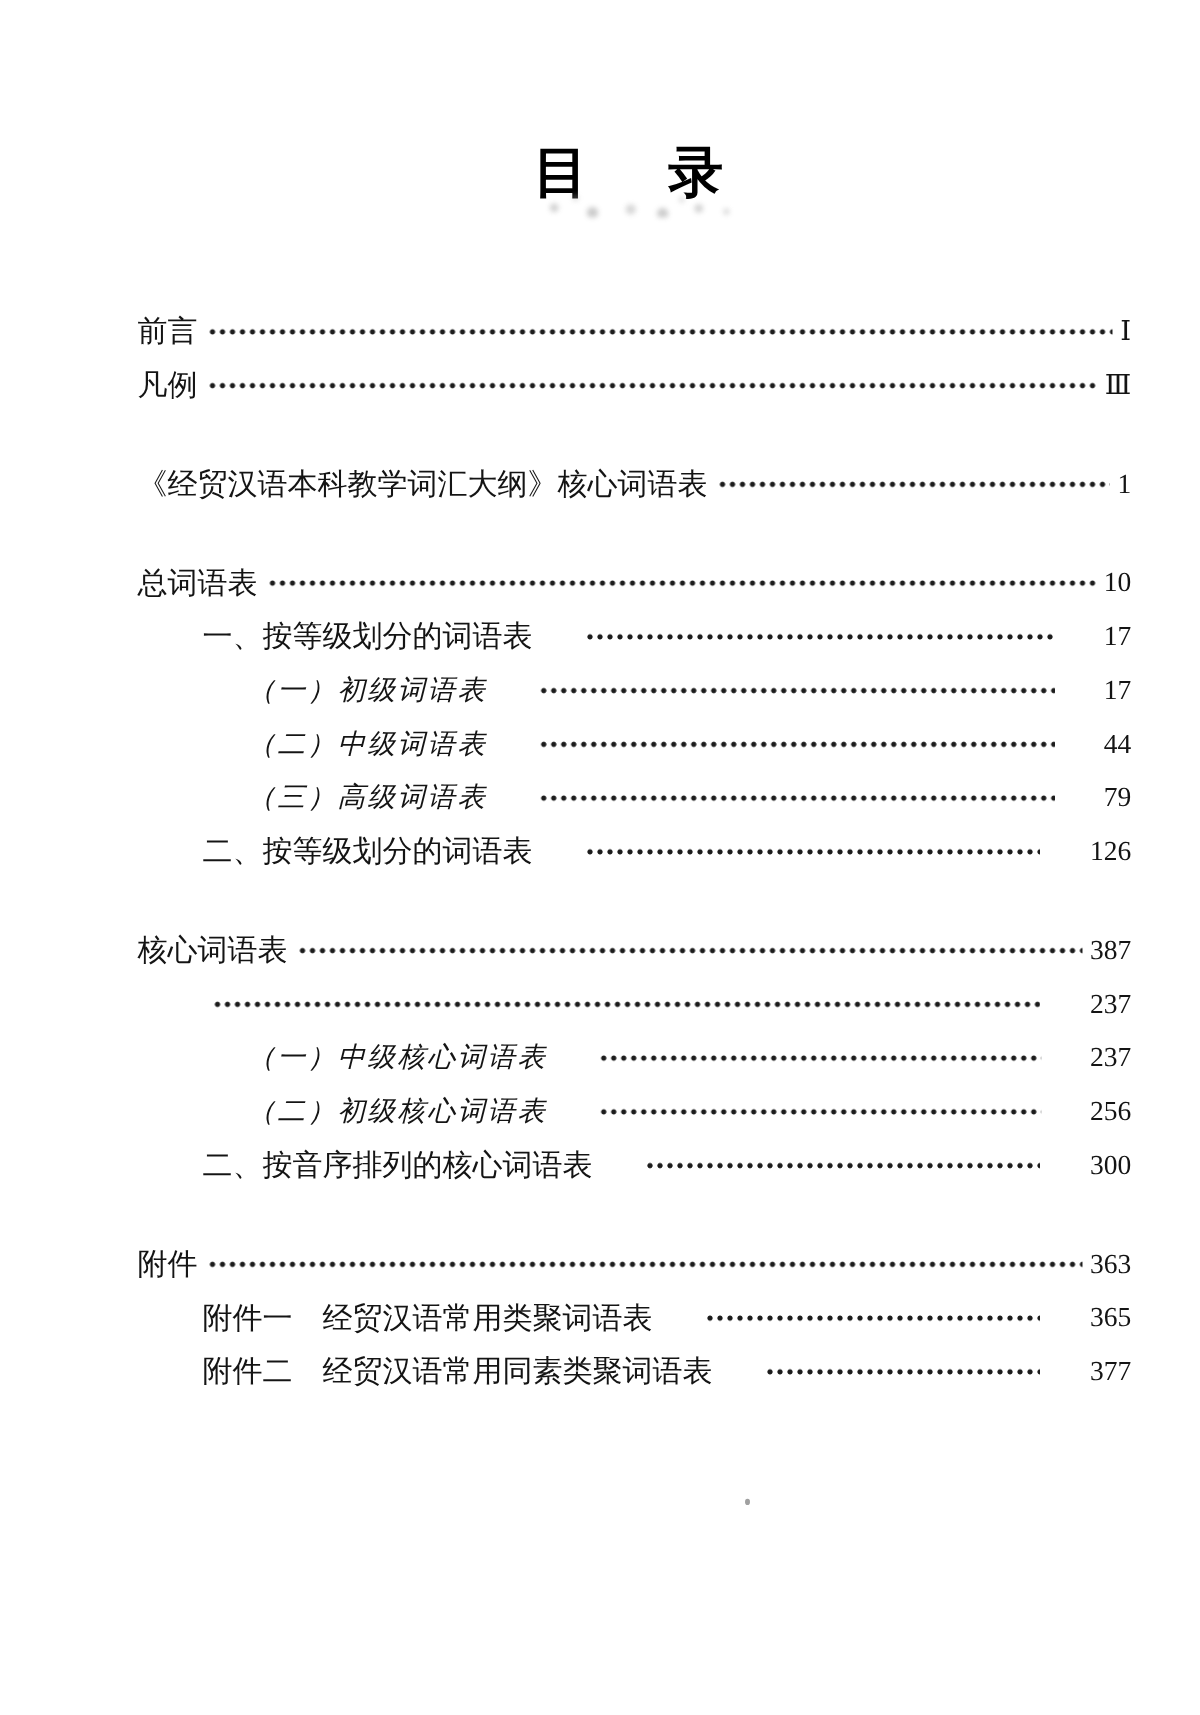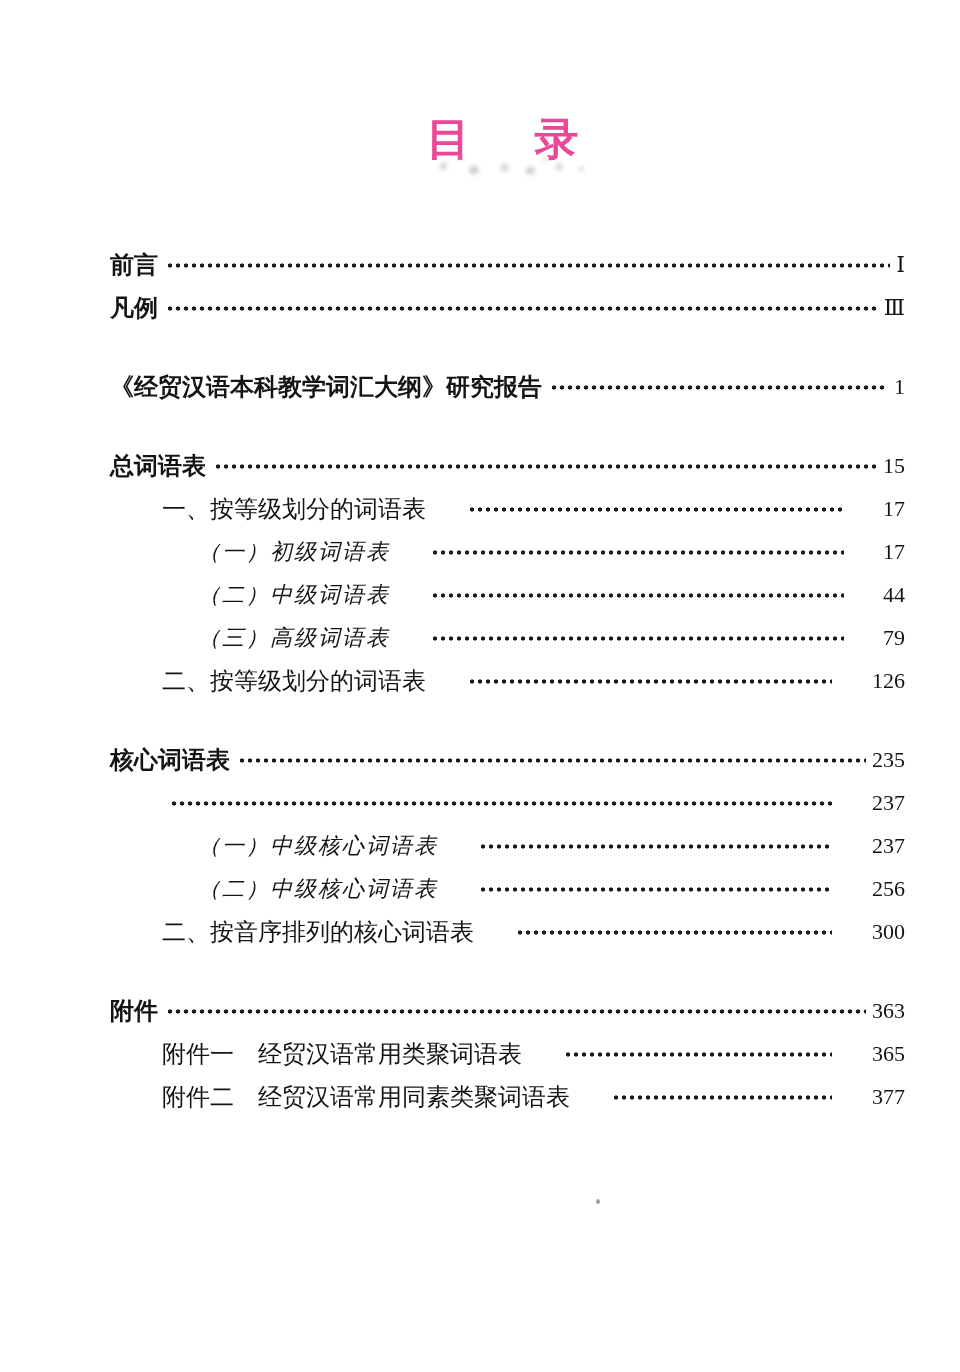--- a/index.html
+++ b/index.html
@@ -24,21 +24,21 @@
     left: 110px;
     width: 795px;
     text-align: center;
   }
   .doc-title {
     margin: 0;
     font-size: 44px;
     line-height: 50px;
     font-weight: 700;
     letter-spacing: 10px;
-    color: #ec4899;
+    color: #000000;
     font-family: "Liberation Sans", "DejaVu Sans", sans-serif;
   }
   
   .smudge {
     position: absolute;
     left: 50%;
     top: 34px;
     width: 170px;
     height: 26px;
     transform: translateX(-50%);
@@ -69,21 +69,21 @@
     font-size: 24px;
     white-space: nowrap;
   }
   .row.gap { margin-top: 36px; }
   .row.lv1 { padding-left: 52px; gap: 34px; }
   .row.lv2 { padding-left: 88px; font-size: 22px; gap: 33px; }
   .row.lv2 .label {
     font-style: italic;            
     letter-spacing: 2px;
   }
-  .row.b .label { font-weight: 700; }
+  .row.b .label { font-weight: 400; }
   .label { flex: 0 0 auto; }
   .leader {
     flex: 1 1 auto;
     height: 5px;
     margin: 0 6px 0 8px;
     align-self: center;
     background-image: radial-gradient(circle, #1c1c1c 1.8px, rgba(0,0,0,0) 2.4px);
     background-size: 8px 5px;
     background-repeat: repeat-x;
     background-position: left center;
@@ -122,28 +122,28 @@
     <span class="label">前言</span>
     <span class="leader"></span>
     <span class="pagenum">Ⅰ</span>
   </div>
       <div class="row lv0 b">
     <span class="label">凡例</span>
     <span class="leader"></span>
     <span class="pagenum">Ⅲ</span>
   </div>
       <div class="row lv0 b gap">
-    <span class="label">《经贸汉语本科教学词汇大纲》研究报告</span>
+    <span class="label">《经贸汉语本科教学词汇大纲》核心词语表</span>
     <span class="leader"></span>
     <span class="pagenum">1</span>
   </div>
       <div class="row lv0 b gap">
     <span class="label">总词语表</span>
     <span class="leader"></span>
-    <span class="pagenum">15</span>
+    <span class="pagenum">10</span>
   </div>
       <div class="row lv1">
     <span class="label">一、按等级划分的词语表</span>
     <span class="leader"></span>
     <span class="pagenum">17</span>
   </div>
       <div class="row lv2">
     <span class="label">（一）初级词语表</span>
     <span class="leader"></span>
     <span class="pagenum">17</span>
@@ -159,33 +159,33 @@
     <span class="pagenum">79</span>
   </div>
       <div class="row lv1">
     <span class="label">二、按等级划分的词语表</span>
     <span class="leader"></span>
     <span class="pagenum">126</span>
   </div>
       <div class="row lv0 b gap">
     <span class="label">核心词语表</span>
     <span class="leader"></span>
-    <span class="pagenum">235</span>
+    <span class="pagenum">387</span>
   </div>
       <div class="row lv1">
     <span class="leader"></span>
     <span class="pagenum">237</span>
   </div>
       <div class="row lv2">
     <span class="label">（一）中级核心词语表</span>
     <span class="leader"></span>
     <span class="pagenum">237</span>
   </div>
       <div class="row lv2">
-    <span class="label">（二）中级核心词语表</span>
+    <span class="label">（二）初级核心词语表</span>
     <span class="leader"></span>
     <span class="pagenum">256</span>
   </div>
       <div class="row lv1">
     <span class="label">二、按音序排列的核心词语表</span>
     <span class="leader"></span>
     <span class="pagenum">300</span>
   </div>
       <div class="row lv0 b gap">
     <span class="label">附件</span>

